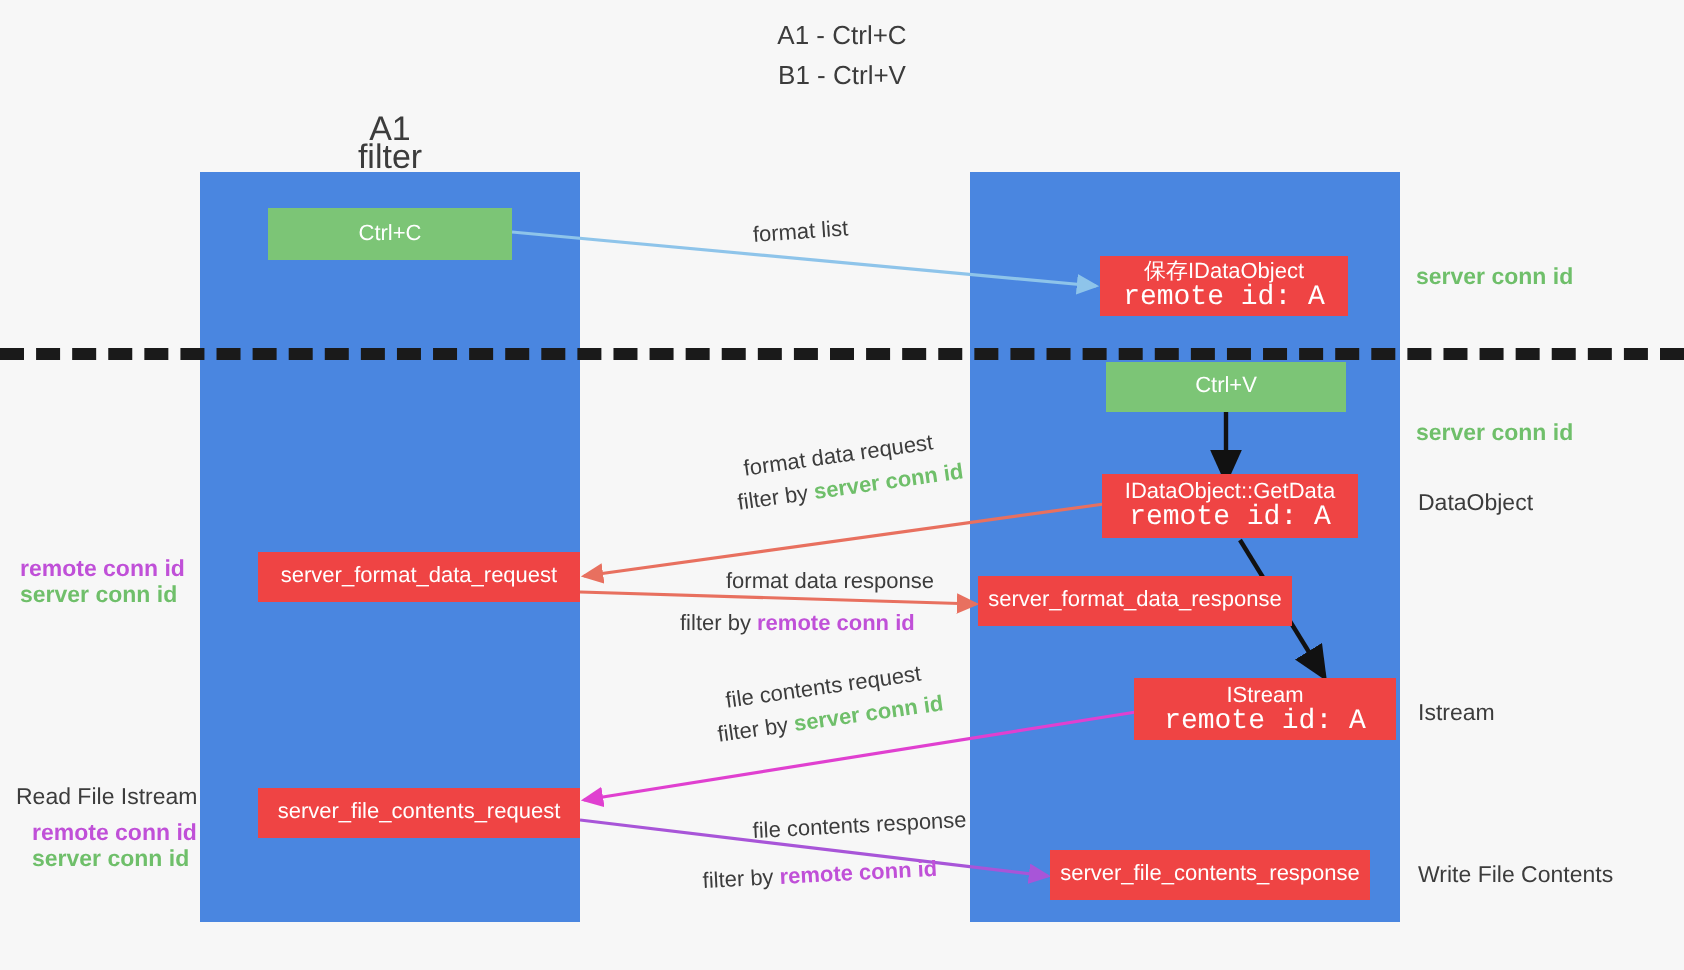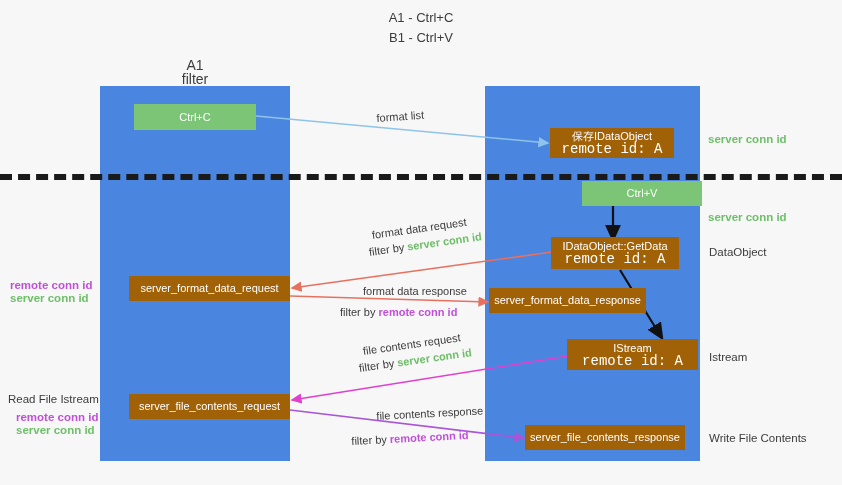--- a/index.html
+++ b/index.html
@@ -13,35 +13,35 @@
   }
   #stage{position:absolute;inset:0;}
   svg.layer{position:absolute;left:0;top:0;width:842px;height:485px;pointer-events:none;}
 
   .title{
     position:absolute;left:0;top:8px;width:842px;
     text-align:center;font-size:13px;line-height:20px;color:#3c3c3c;
   }
 
   .colhead{
-    position:absolute;text-align:center;font-size:14px;line-height:14px;color:#3c3c3c;
+    position:absolute;text-align:center;font-size:17px;line-height:14px;color:#3c3c3c;
   }
   .colhead .c1{display:block;}
   .colhead .c2{display:block;}
 
   .lane{position:absolute;background:#4a86e0;}
 
   .node{
     position:absolute;
     box-sizing:border-box;
     display:flex;flex-direction:column;align-items:center;justify-content:center;
     color:#ffffff;font-size:11px;line-height:13px;text-align:center;
   }
   .node.green{background:#7cc576;}
-  .node.orange{background:#a16207;}
+  .node.orange{background:#ef4444;}
   .node .l2{font-size:14px;font-family:Liberation Mono, monospace;}
 
   .sidelabel{position:absolute;font-size:11.5px;line-height:14px;}
   .green-t{color:#6fbf6a;font-weight:bold;}
   .purple-t{color:#c050d8;font-weight:bold;}
   .plain-t{color:#3c3c3c;}
 
   .edgelabel{
     position:absolute;font-size:11px;line-height:14px;color:#3c3c3c;
     white-space:nowrap;transform-origin:left top;
@@ -106,21 +106,21 @@
 
   <div class="node green" style="left:134px;top:104px;width:122px;height:26px;">
     <span>Ctrl+C</span>
   </div>
 
   <div class="node orange" style="left:550px;top:128px;width:124px;height:30px;">
     <span>保存IDataObject</span>
     <span class="l2">remote id: A</span>
   </div>
 
-  <div class="node green" style="left:582px;top:181px;width:120px;height:25px;">
+  <div class="node green" style="left:553px;top:181px;width:120px;height:25px;">
     <span>Ctrl+V</span>
   </div>
 
   <div class="node orange" style="left:551px;top:237px;width:128px;height:32px;">
     <span>IDataObject::GetData</span>
     <span class="l2">remote id: A</span>
   </div>
 
   <div class="node orange" style="left:129px;top:276px;width:161px;height:25px;">
     <span>server_format_data_request</span>

